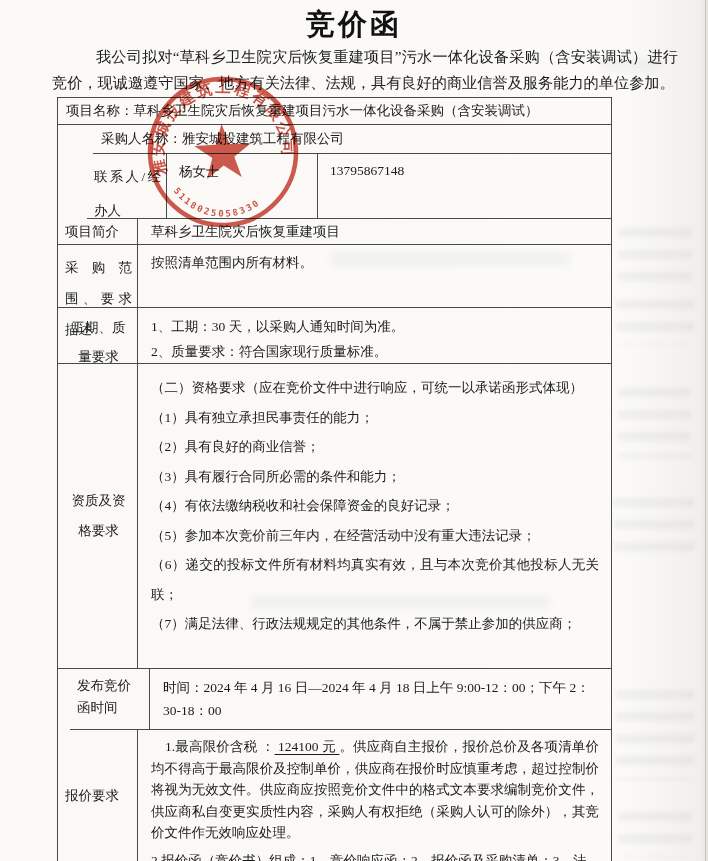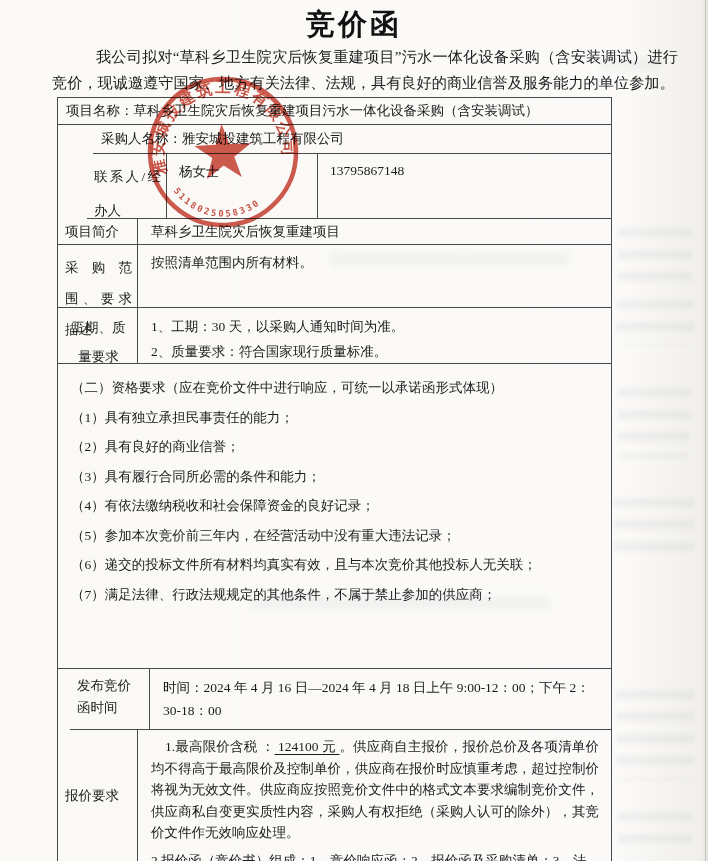--- a/index.html
+++ b/index.html
@@ -100,20 +100,21 @@
 
     <div class="row" style="height:56px;">
       <div class="cell label-cell label-center" style="line-height:29px;padding-top:5px;">工期、质量要求</div>
       <div class="cell content-cell" style="padding-top:6px;line-height:25px;">
         <div>1、工期：30 天，以采购人通知时间为准。</div>
         <div>2、质量要求：符合国家现行质量标准。</div>
       </div>
     </div>
 
     <div class="row" style="height:305px;">
+      <div class="cell label-cell label-center vcenter" style="padding-top:0;line-height:30px;justify-content:center;">资质及资格要求</div>
       <div class="cell content-cell justify" style="padding-top:9px;line-height:29.5px;">
         <div>（二）资格要求（应在竞价文件中进行响应，可统一以承诺函形式体现）</div>
         <div>（1）具有独立承担民事责任的能力；</div>
         <div>（2）具有良好的商业信誉；</div>
         <div>（3）具有履行合同所必需的条件和能力；</div>
         <div>（4）有依法缴纳税收和社会保障资金的良好记录；</div>
         <div>（5）参加本次竞价前三年内，在经营活动中没有重大违法记录；</div>
         <div>（6）递交的投标文件所有材料均真实有效，且与本次竞价其他投标人无关联；</div>
         <div>（7）满足法律、行政法规规定的其他条件，不属于禁止参加的供应商；</div>
       </div>

